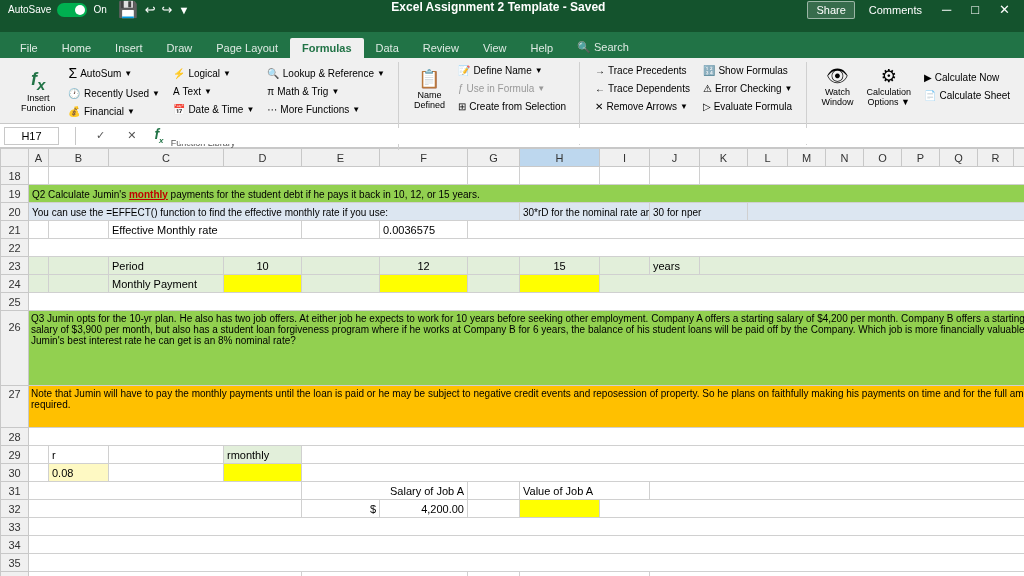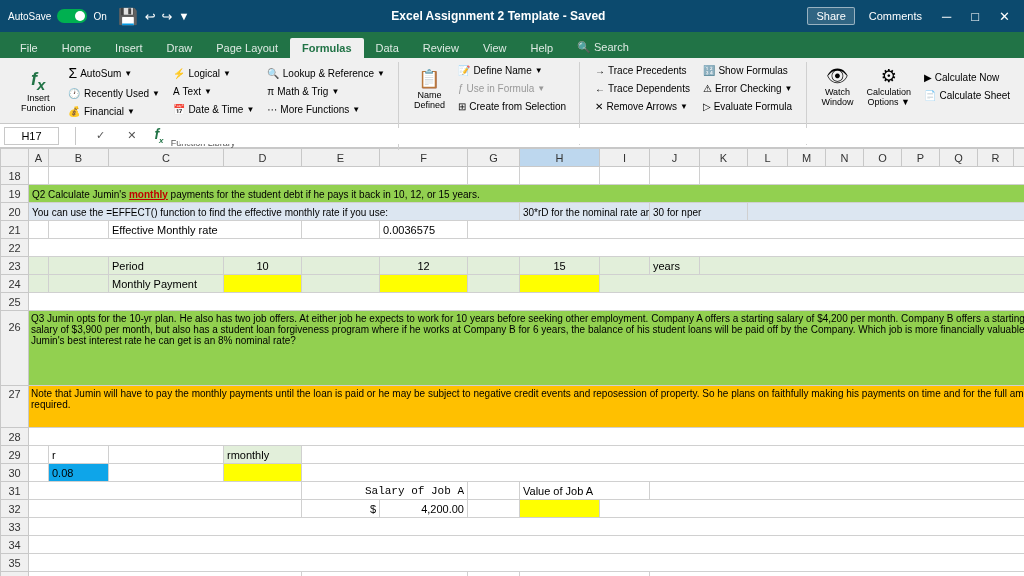--- a/index.html
+++ b/index.html
@@ -1,23 +1,23 @@
 <!DOCTYPE html>
 <html><head>
   <meta charset="utf-8">
   <style>
     * { margin: 0; padding: 0; box-sizing: border-box; }
     body { font-family: 'Segoe UI', Arial, sans-serif; font-size: 11px; background: #f0f0f0; overflow: hidden; width: 1024px; height: 576px; }
 
     
     .title-bar {
-      background: #0c4a6e;
+      background: #14532d;
       height: 32px;
       display: flex;
-      align-items: center;
+      align-items: flex-start;
       justify-content: space-between;
       padding: 0 8px;
       color: white;
     }
     .title-bar-left { display: flex; align-items: center; gap: 6px; font-size: 11px; }
     .toggle-switch { width: 30px; height: 14px; background: #00b050; border-radius: 7px; display: inline-block; position: relative; }
     .toggle-switch::after { content: ''; position: absolute; right: 2px; top: 2px; width: 10px; height: 10px; background: white; border-radius: 50%; }
     .title-bar-center { font-size: 12px; font-weight: 600; }
     .title-bar-right { display: flex; align-items: center; gap: 8px; }
     .search-box { background: rgba(255,255,255,0.2); border: none; border-radius: 2px; padding: 3px 8px; color: white; font-size: 11px; width: 160px; }
@@ -460,30 +460,30 @@
         <td class="cell"></td>
         <td class="cell">r</td>
         <td class="cell"></td>
         <td class="cell" style="background:#e2efda;">rmonthly</td>
         <td class="cell" colspan="15"></td>
       </tr>
 
       <tr>
         <td class="row-header">30</td>
         <td class="cell"></td>
-        <td class="cell" style="background:#0ea5e9;">0.08</td>
+        <td class="cell" style="background:#fef9c3;">0.08</td>
         <td class="cell"></td>
         <td class="cell" style="background:#ffff00;"></td>
         <td class="cell" colspan="15"></td>
       </tr>
 
       <tr>
         <td class="row-header">31</td>
         <td class="cell" colspan="4"></td>
-        <td class="cell" colspan="2" style="text-align:right;font-family:Liberation Mono, monospace;">Salary of Job A</td>
+        <td class="cell" colspan="2" style="text-align:right;">Salary of Job A</td>
         <td class="cell"></td>
         <td class="cell" colspan="2">Value of Job A</td>
         <td class="cell" colspan="10"></td>
       </tr>
 
       <tr>
         <td class="row-header">32</td>
         <td class="cell" colspan="4"></td>
         <td class="cell" style="text-align:right;">$</td>
         <td class="cell" style="text-align:right;">4,200.00</td>

